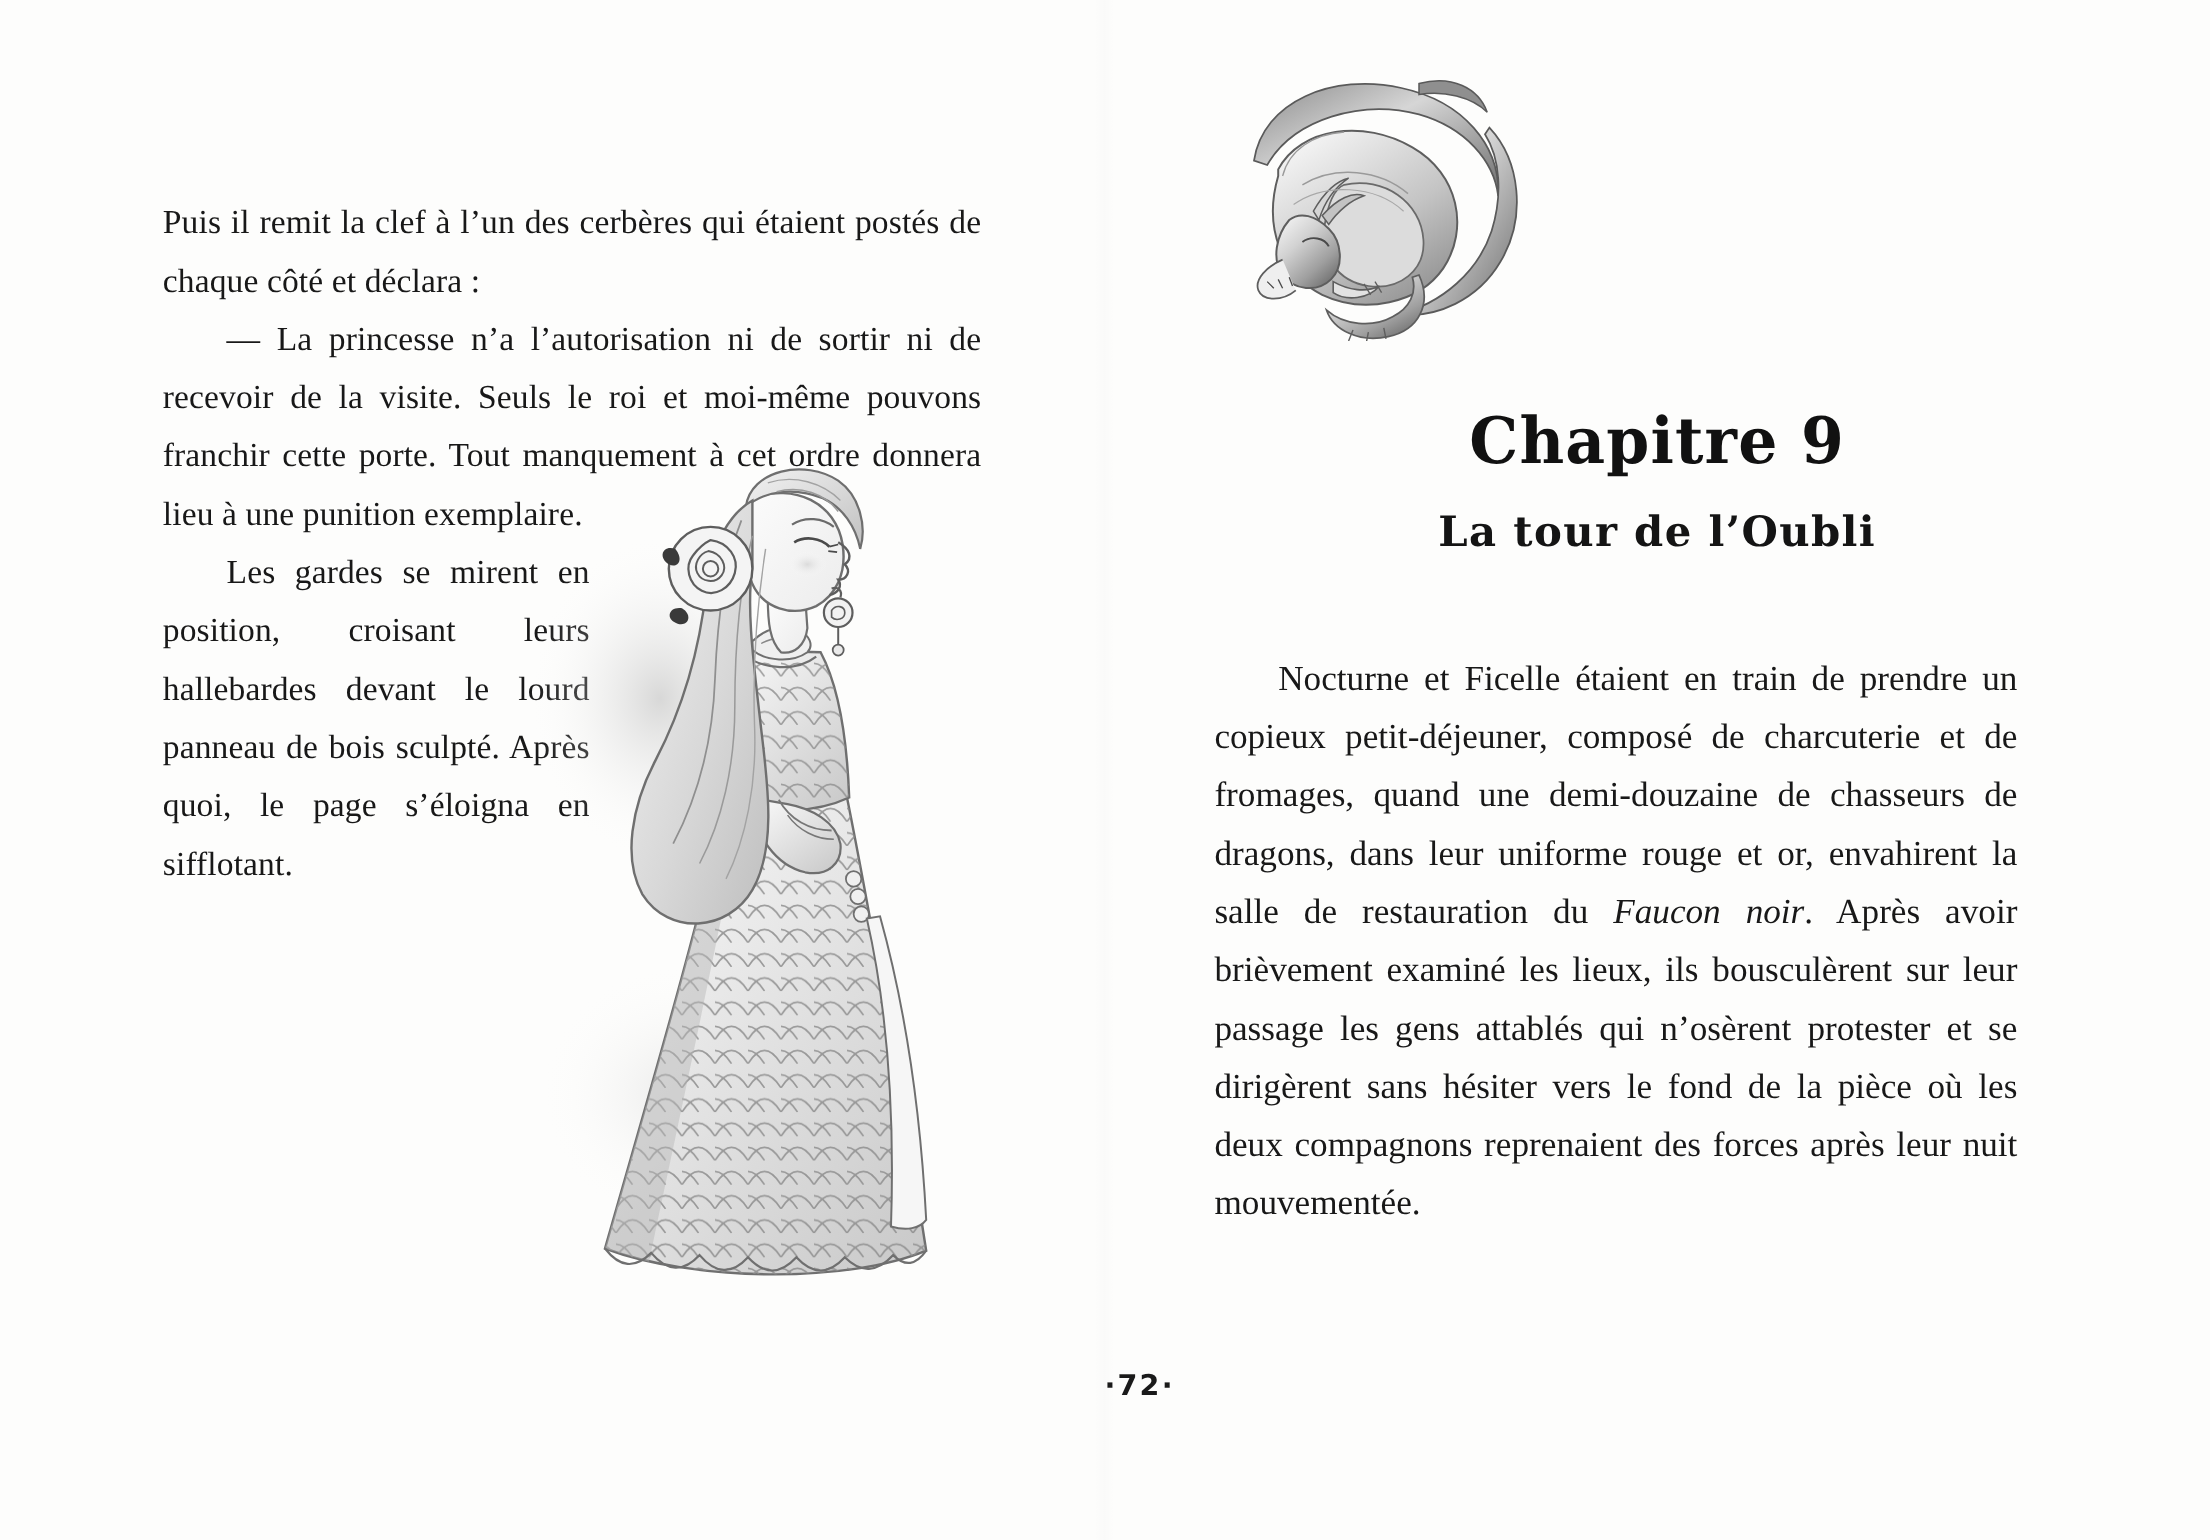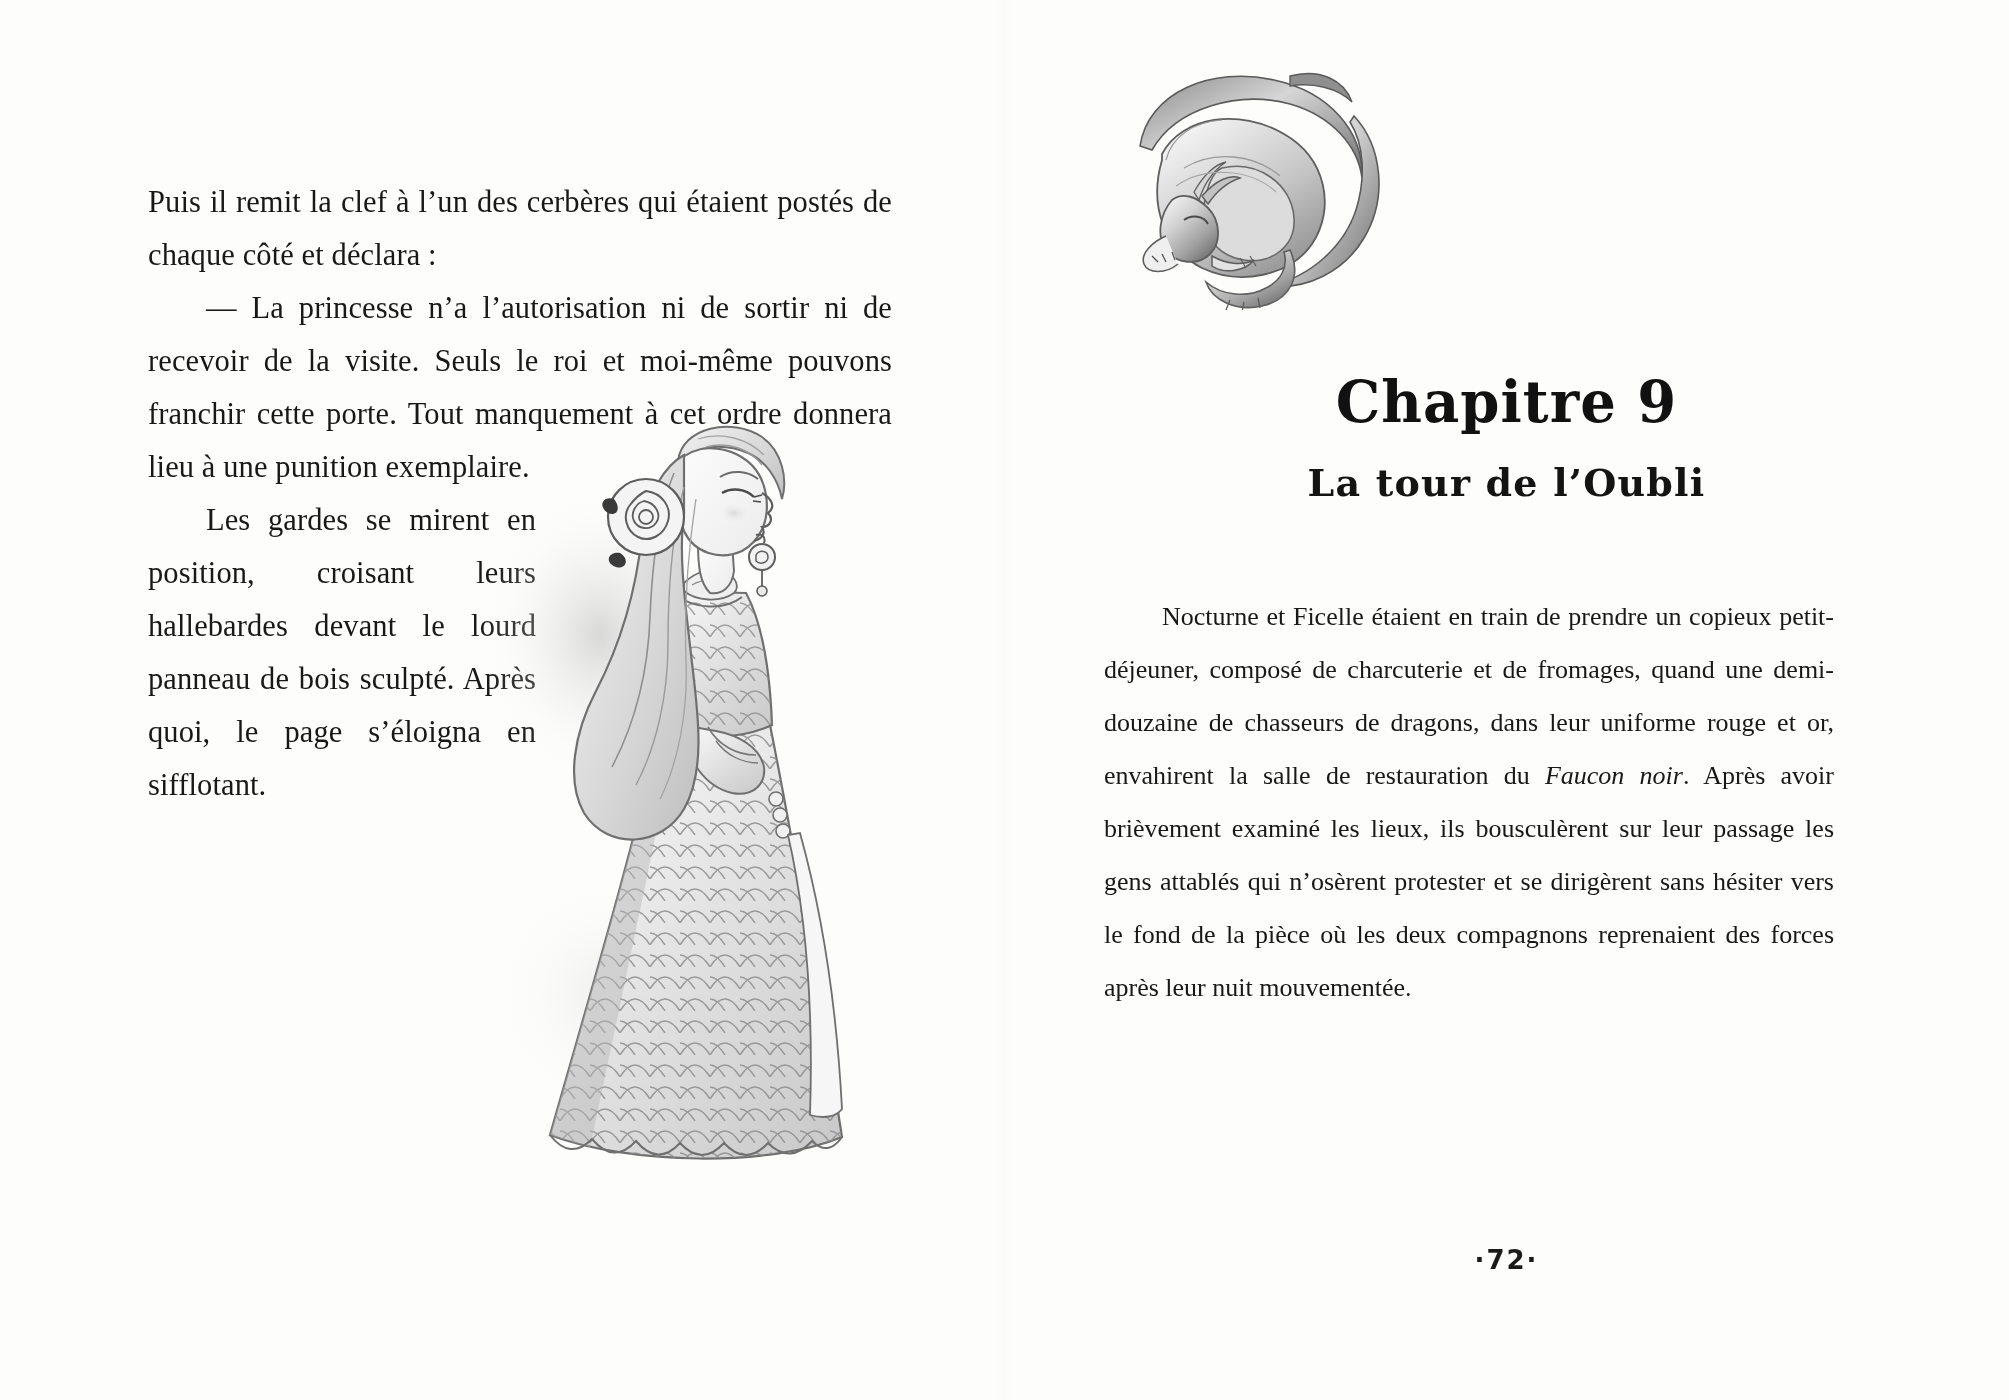--- a/index.html
+++ b/index.html
@@ -97,34 +97,33 @@
     font-weight: 700;
     letter-spacing: 1.2px;
     color: #141414;
   }
 
   .right-text {
     position: absolute;
     left: 100px;
     top: 590px;
     width: 730px;
-    font-size: 26px;
+    font-size: 32px;
     line-height: 53px;
     text-align: justify;
     color: #181818;
   }
   .right-text p { margin: 0; }
   .right-text p.indent { text-indent: 58px; }
   .right-text em { font-style: italic; }
 
   .folio {
     position: absolute;
     left: 0; right: 0;
     top: 1245px;
-    text-align: center;
     font-family: "DejaVu Sans", "Liberation Sans", sans-serif;
     font-size: 26px;
     font-weight: 700;
     letter-spacing: 2px;
     color: #1a1a1a;
   }
 
   .gutter-shadow {
     position: absolute;
     left: 995px; top: 0;

